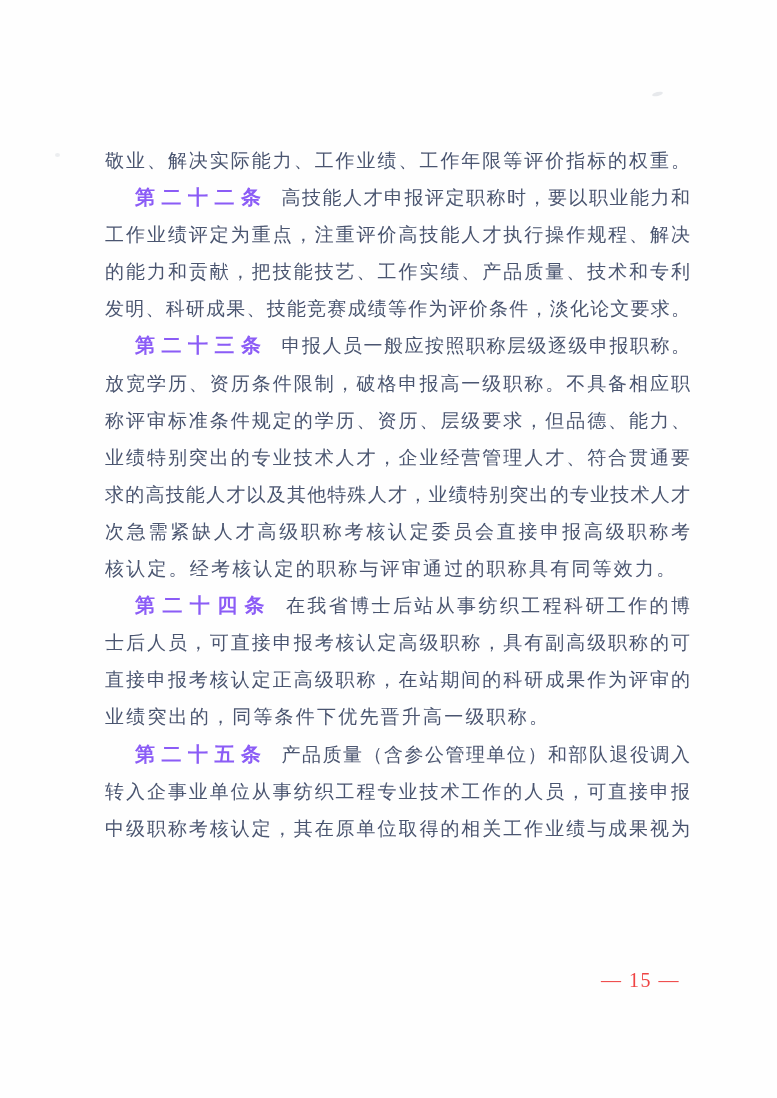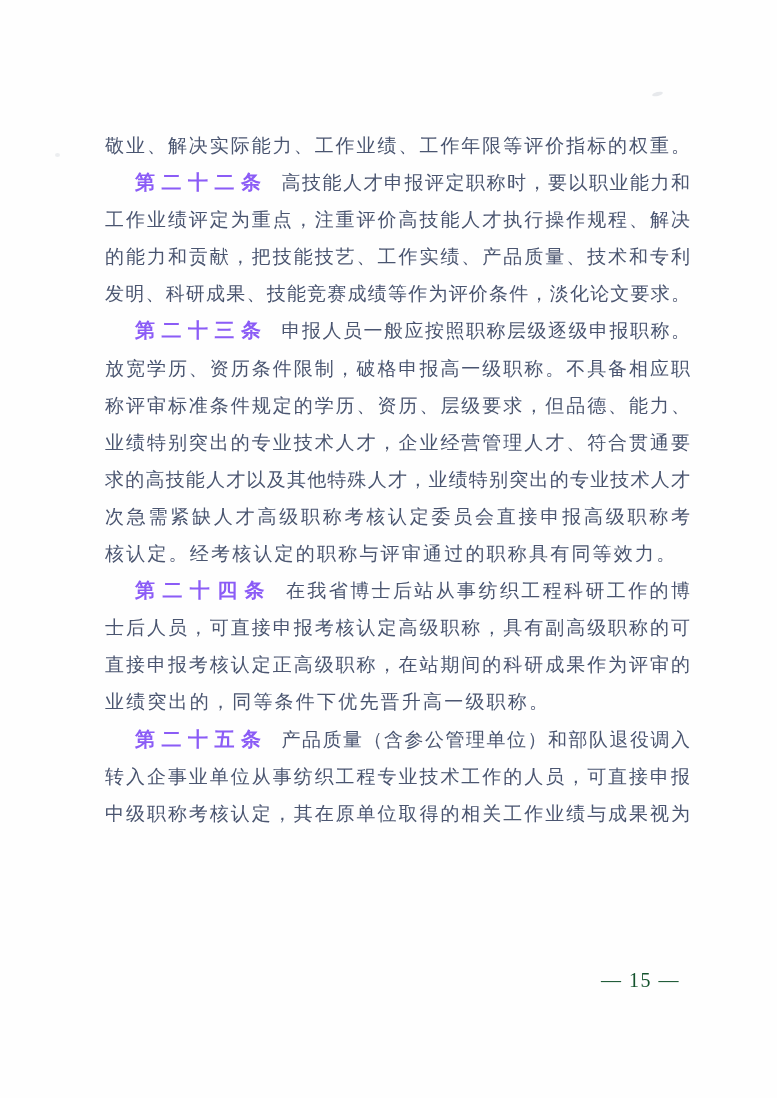--- a/index.html
+++ b/index.html
@@ -5,21 +5,21 @@
   html,body{margin:0;padding:0;}
   .page{
     position:relative;
     width:777px;height:1098px;
     background:#fefefe;
     overflow:hidden;
     font-family:"Liberation Serif","DejaVu Serif",serif;
   }
   .content{
     position:absolute;
-    left:105px;top:127px;
+    left:105px;top:142px;
     width:585px;
   }
   .line{
     height:37.1px;
     line-height:37.1px;
     font-size:19px;
     color:#4a5570;
     text-align:justify;
     text-align-last:justify;
     overflow:hidden;
@@ -34,21 +34,21 @@
   }
   .end{
     text-align-last:left;
     letter-spacing:2.2px;
   }
   .footer{
     position:absolute;
     top:967px;right:97px;
     font-size:20px;
     line-height:26px;
-    color:#14532d;
+    color:#ef4444;
     letter-spacing:1.5px;
   }
   .speck1{
     position:absolute;left:652px;top:92px;
     width:11px;height:4px;
     background:rgba(130,140,155,0.18);
     border-radius:50%;
     transform:rotate(-14deg);
   }
   .speck2{

